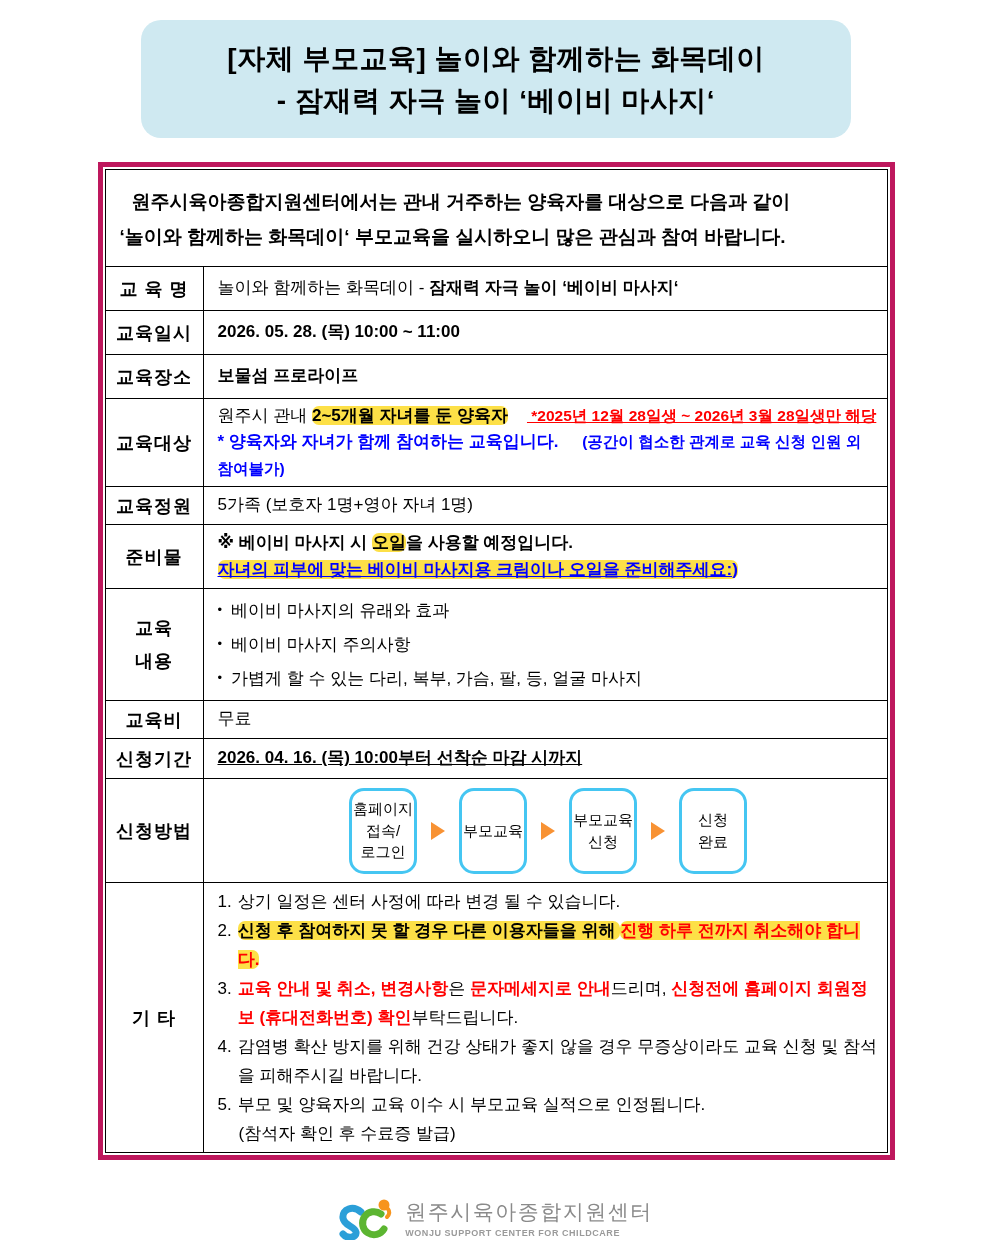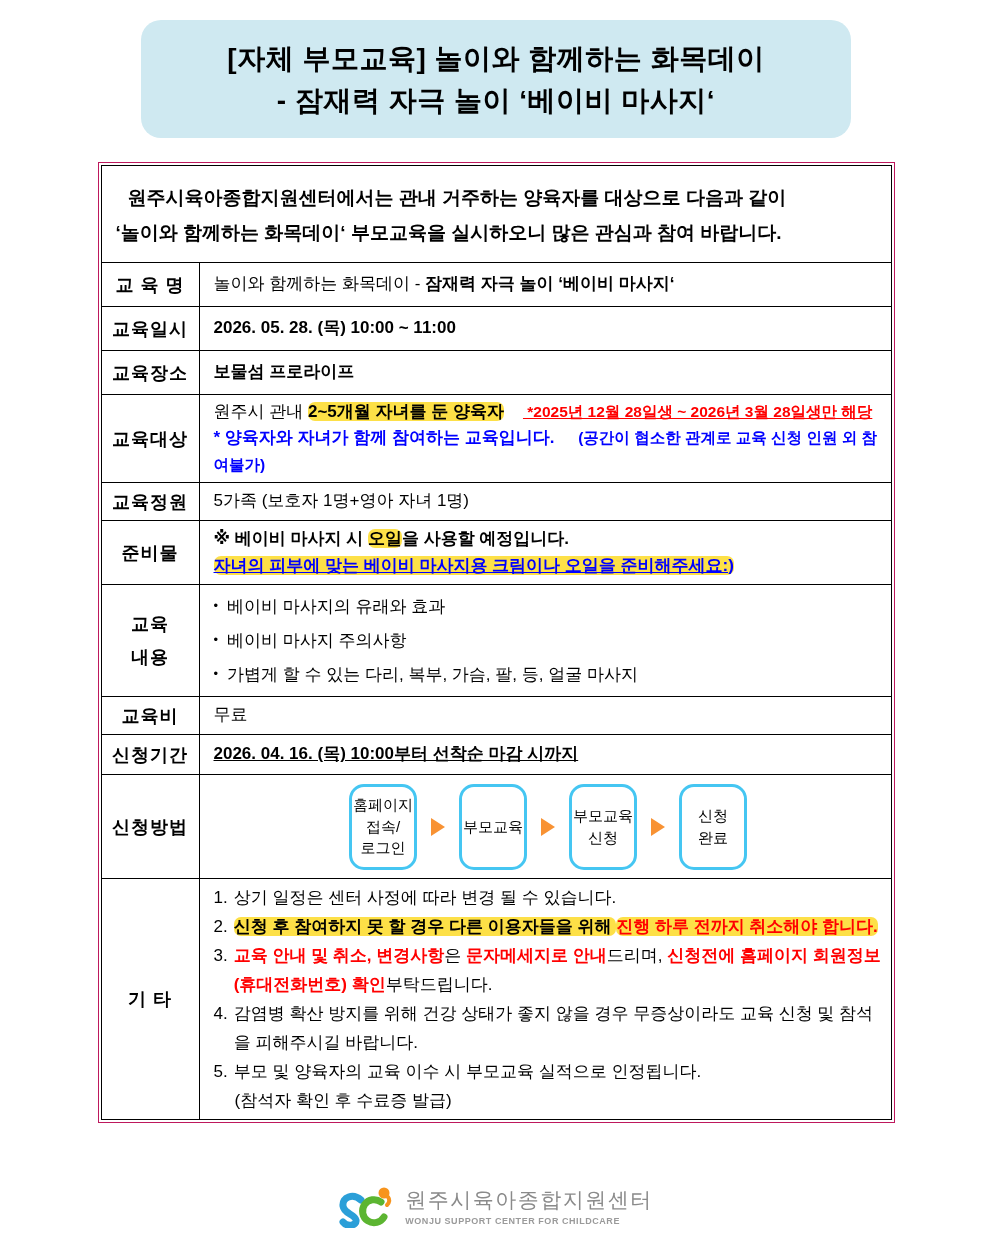--- a/index.html
+++ b/index.html
@@ -10,21 +10,21 @@
     overflow:hidden;
   }
   
   .banner {
     width:710px; margin:20px auto 0; background:#cfe9f1; border-radius:20px;
     padding:18px 10px 16px; text-align:center;
   }
   .banner div { font-size:28px; font-weight:bold; line-height:42px; letter-spacing:0.5px; }
   
   .doc-wrap {
-    width:797px; margin:24px auto 16px; border:1px solid #be185d; padding:2px;
+    width:797px; margin:24px auto 16px; border:5px solid #be185d; padding:2px;
   }
   table.doc { width:100%; border-collapse:collapse; }
   table.doc th, table.doc td { border:1px solid #000; vertical-align:middle; }
   table.doc th {
     width:98px; text-align:center; font-size:18px; font-weight:bold;
     letter-spacing:1px; padding:2px;
   }
   table.doc td.val { padding:4px 8px 4px 14px; font-size:17px; line-height:1.55; }
   td.intro-cell { padding:14px 12px 12px 14px; font-size:19px; font-weight:bold; line-height:35px; }
   .b { font-weight:bold; }
@@ -50,21 +50,21 @@
   }
   .flow-arrow {
     width:0; height:0; border-top:9px solid transparent; border-bottom:9px solid transparent;
     border-left:14px solid #f89233; margin:0 14px;
   }
   
   .etc-item { display:flex; align-items:flex-start; font-size:17px; line-height:29px; }
   .etc-num { flex:0 0 auto; margin-right:6px; }
   .etc-sub { padding-left:21px; font-size:17px; line-height:29px; }
   
-  .footer { position:absolute; left:0; right:0; bottom:18px; display:flex; align-items:center; justify-content:center; }
+  .footer { position:absolute; left:0; right:0; bottom:6px; display:flex; align-items:center; justify-content:center; }
   .logo-mark { margin-right:8px; }
   .org-text .ko { font-size:21px; color:#8a8a8a; letter-spacing:1.5px; font-weight:500; }
   .org-text .en { font-size:9px; color:#9a9a9a; font-weight:bold; letter-spacing:0.55px; margin-top:2px; }
   .label-2line { white-space:pre-line; line-height:1.8; }
 </style>
 </head>
 <body>
 
 <div class="page">
 

